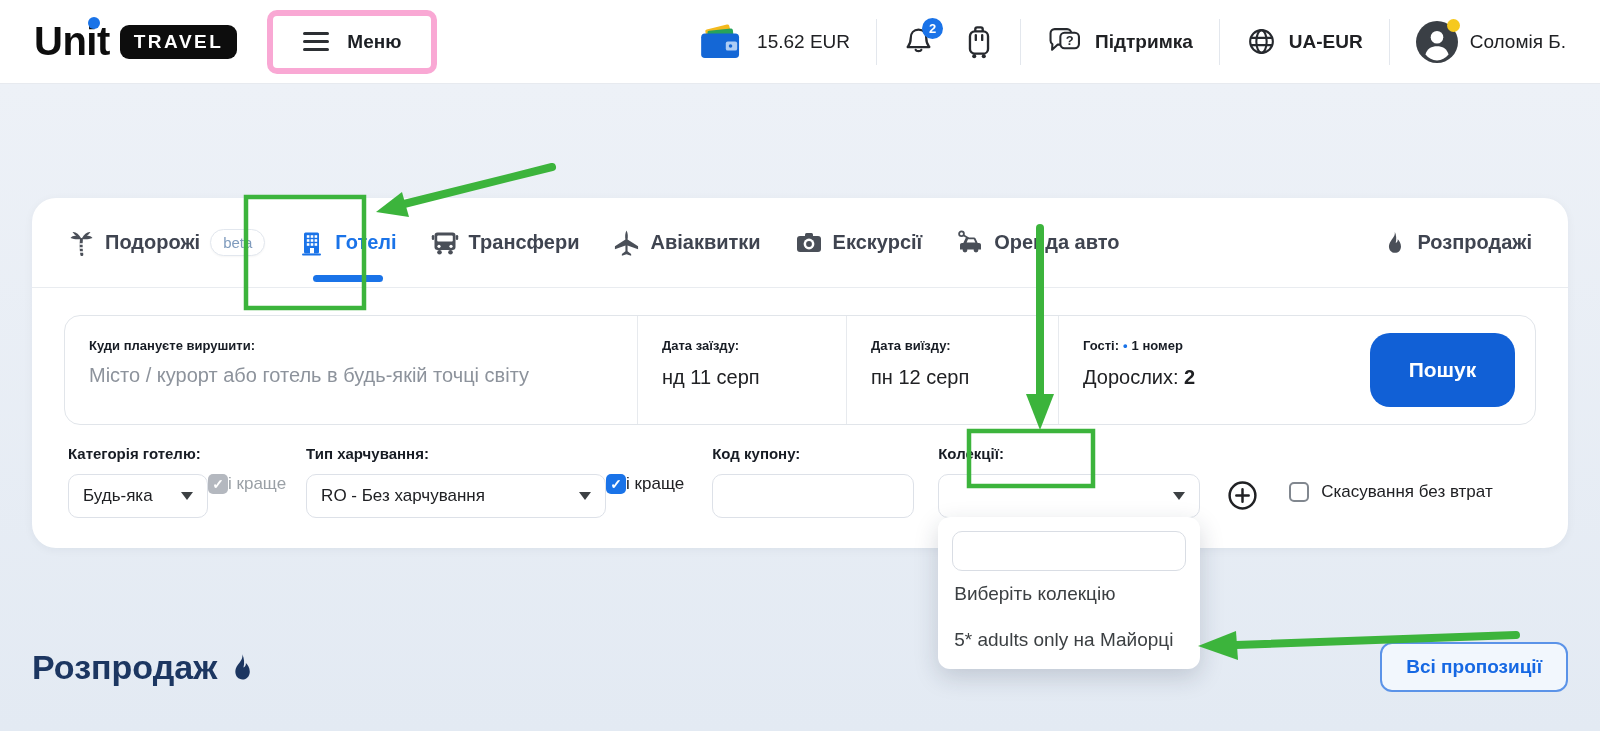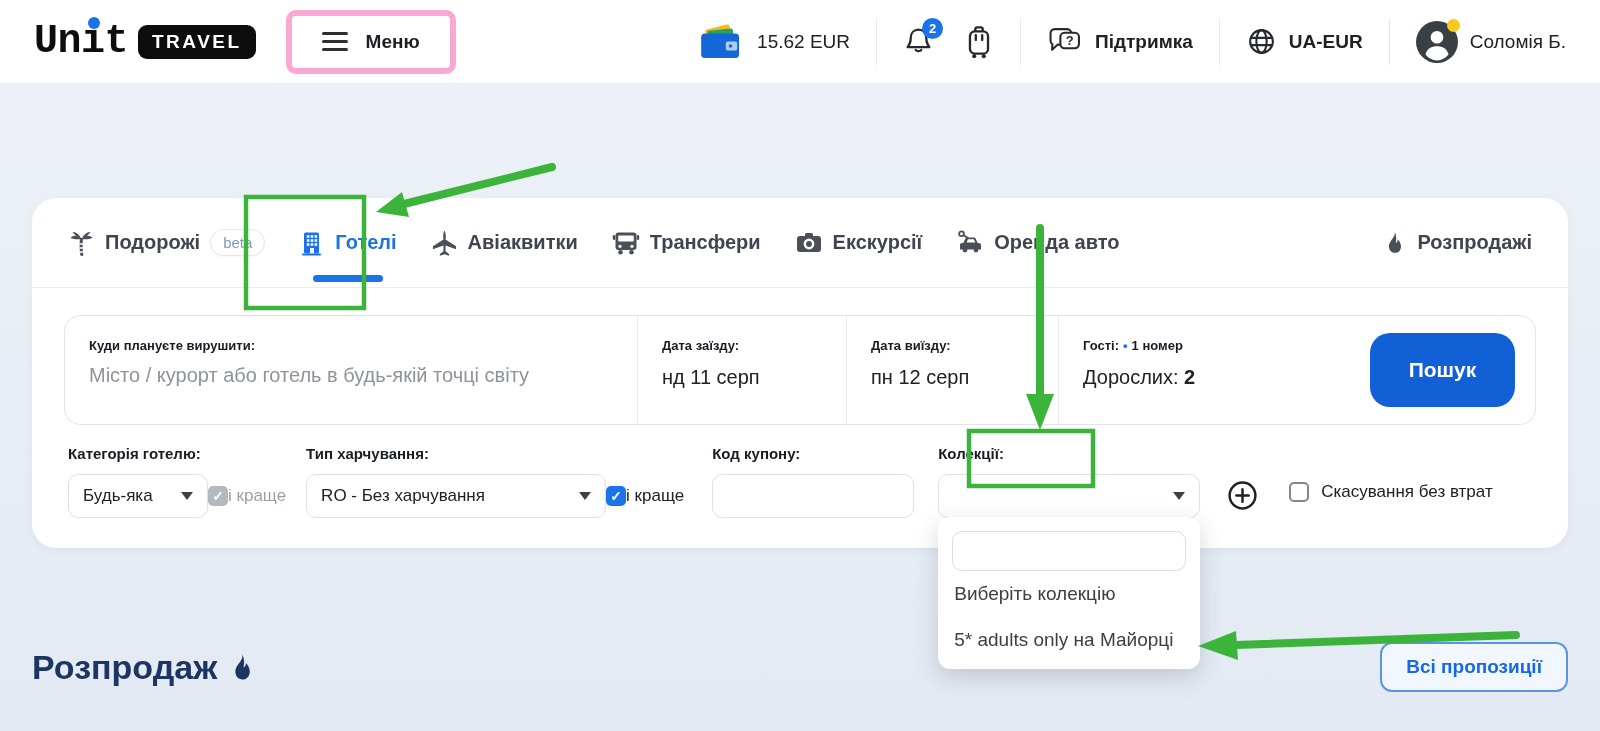--- a/index.html
+++ b/index.html
@@ -2,21 +2,21 @@
 <html><head>
 <meta charset="utf-8">
 <style>
   * { margin:0; padding:0; box-sizing:border-box; }
   html,body { font-family:"Liberation Sans", sans-serif; }
   .page { position:relative; width:1600px; height:731px; background:#fff; overflow:hidden; }
 
   
   .header { position:relative; height:84px; background:#fff; display:flex; align-items:center; padding:0 34px; border-bottom:1px solid #e7eaef; z-index:20; }
   .logo { display:flex; align-items:center; gap:10px; }
-  .logo-unit { position:relative; font-size:40px; font-weight:800; color:#0d0d0d; letter-spacing:-0.5px;font-family:Liberation Mono, monospace; }
+  .logo-unit { position:relative; font-size:40px; font-weight:800; color:#0d0d0d; letter-spacing:-0.5px; }
   .logo-dot { position:absolute; left:54px; top:-2px; width:12px; height:12px; border-radius:50%; background:#1a73e8; }
   .logo-travel { background:#0d0d0d; color:#fff; font-size:19px; font-weight:700; letter-spacing:2.5px; padding:6px 14px; border-radius:9px; }
   .menu-btn { margin-left:30px; display:flex; align-items:center; gap:18px; border:6px solid #f9a8d4; border-radius:10px; padding:15px 30px; background:#fff; cursor:pointer; }
   .hamburger { display:flex; flex-direction:column; gap:5px; }
   .hamburger i { display:block; width:26px; height:3px; background:#2c2f33; border-radius:2px; }
   .menu-label { font-size:19px; font-weight:700; color:#1c1f24; }
   .header-right { margin-left:auto; display:flex; align-items:center; }
   .h-item { display:flex; align-items:center; gap:12px; cursor:pointer; }
   .h-text { font-size:19px; color:#202124; }
   .h-text.bold { font-weight:700; }
@@ -54,21 +54,21 @@
   .sp-checkout { width:212px; }
   .sp-guests { width:312px; }
   .guest-dot { color:#1a73e8; font-weight:700; margin:0 4px; }
   .sp-btn-zone { display:flex; align-items:center; padding:0 20px 0 0; }
   .search-btn { width:145px; height:74px; background:#1160d6; color:#fff; font-size:21px; font-weight:700; border:none; border-radius:20px; cursor:pointer; font-family:"Liberation Sans",sans-serif; }
 
   
   .filter-row { display:flex; align-items:flex-end; padding:20px 20px 30px 36px; }
   .fgroup { display:flex; flex-direction:column; gap:12px; }
   .flabel { font-size:15px; font-weight:700; color:#171c24; }
-  .fcontrols { display:flex; align-items:center; }
+  .fcontrols { display:flex; }
   .select { height:44px; border:1px solid #dde1e8; border-radius:10px; background:#fff; display:flex; align-items:center; justify-content:space-between; padding:0 14px; font-size:17px; color:#202124; cursor:pointer; }
   .caret { width:0; height:0; border-left:6px solid transparent; border-right:6px solid transparent; border-top:8px solid #3c4043; margin-left:10px; }
   .cb { width:20px; height:20px; border-radius:5px; display:flex; align-items:center; justify-content:center; flex:none; cursor:pointer; }
   .cb.checked { color:#fff; font-size:14px; font-weight:700; }
   .cb.checked::after { content:"\2713"; }
   .cb.gray { background:#b4b8bf; }
   .cb.blue { background:#1a73e8; }
   .cb.empty { background:#fff; border:2px solid #81878f; }
   .cb-label { font-size:17px; color:#202124; }
   .cb-label.muted { color:#9aa0a6; }
@@ -215,38 +215,38 @@
                 <rect x="15.6" y="13.2" width="2.6" height="2.6"></rect>
               <rect x="11" y="18" width="4" height="5.5"></rect>
             </g>
             <rect x="3" y="23.5" width="19" height="2" rx="1" fill="#1a73e8"></rect>
           </svg>
           <span>Готелі</span>
           <span class="tab-underline"></span>
         </div>
 
         <div class="tab">
-          <svg width="27" height="27" viewBox="0 0 28 28">
-            <path d="M14 1.5 C15.6 4.5 15.6 8 15.1 11 L26 18 V21 L15.1 17.2 L15.1 23 L18.8 25.8 V27.7 L14 26.3 L9.2 27.7 V25.8 L12.9 23 L12.9 17.2 L2 21 V18 L12.9 11 C12.4 8 12.4 4.5 14 1.5 Z" fill="#4a4f58"></path>
-          </svg>
-          <span>Авіаквитки</span>
-        </div>
-
-        <div class="tab">
           <svg width="28" height="28" viewBox="0 0 28 28">
             <rect x="0.8" y="6" width="2.4" height="5" rx="1.2" fill="#4a4f58"></rect>
             <rect x="24.8" y="6" width="2.4" height="5" rx="1.2" fill="#4a4f58"></rect>
             <rect x="3.5" y="3.5" width="21" height="17.5" rx="3" fill="#4a4f58"></rect>
             <rect x="6.2" y="6.5" width="15.6" height="6" rx="1" fill="#fff"></rect>
             <circle cx="8" cy="17.3" r="1.6" fill="#fff"></circle>
             <circle cx="20" cy="17.3" r="1.6" fill="#fff"></circle>
             <circle cx="8.5" cy="23.3" r="2.3" fill="#4a4f58"></circle>
             <circle cx="19.5" cy="23.3" r="2.3" fill="#4a4f58"></circle>
           </svg>
           <span>Трансфери</span>
+        </div>
+
+        <div class="tab">
+          <svg width="27" height="27" viewBox="0 0 28 28">
+            <path d="M14 1.5 C15.6 4.5 15.6 8 15.1 11 L26 18 V21 L15.1 17.2 L15.1 23 L18.8 25.8 V27.7 L14 26.3 L9.2 27.7 V25.8 L12.9 23 L12.9 17.2 L2 21 V18 L12.9 11 C12.4 8 12.4 4.5 14 1.5 Z" fill="#4a4f58"></path>
+          </svg>
+          <span>Авіаквитки</span>
         </div>
 
         <div class="tab">
           <svg width="28" height="28" viewBox="0 0 28 28">
             <rect x="10" y="4" width="8" height="5" rx="1.5" fill="#4a4f58"></rect>
             <rect x="2" y="7" width="24" height="16" rx="3" fill="#4a4f58"></rect>
             <circle cx="14" cy="15" r="5.4" fill="#fff"></circle>
             <circle cx="14" cy="15" r="2.9" fill="#4a4f58"></circle>
           </svg>
           <span>Екскурсії</span>

